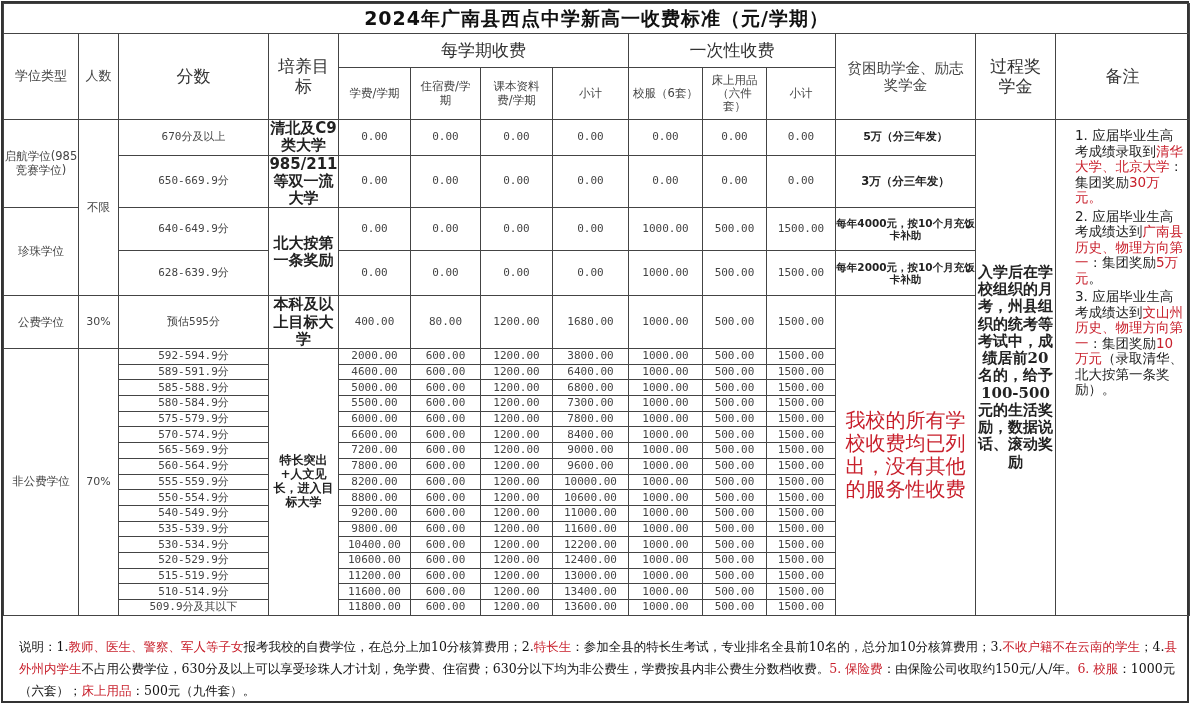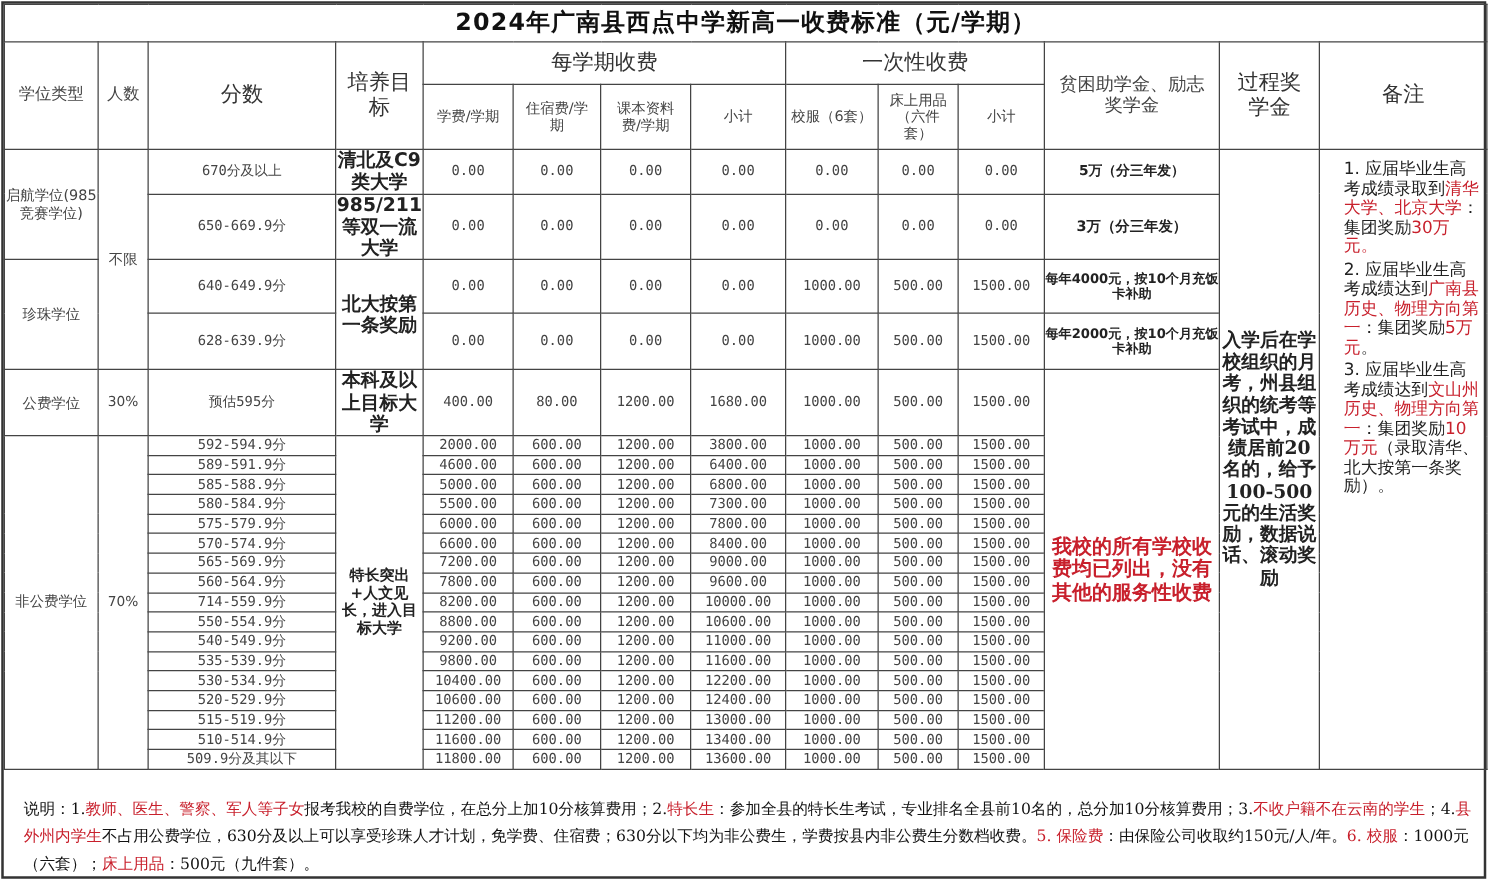--- a/index.html
+++ b/index.html
@@ -15,21 +15,21 @@
   .h-big { font-size: 17px; color: #333; }
   .h-mid { font-size: 13px; color: #444; }
   .h-small { font-size: 11.5px; color: #444; }
   .num { font-family: "DejaVu Sans Mono", "Liberation Mono", monospace; font-size: 11px; color: #444; }
   .cell-sm { font-size: 11.5px; color: #444; margin-left: 12px; }
   .target { font-size: 15px; font-weight: bold; line-height: 1.1; color: #222; }
   .aid { font-size: 10.5px; font-weight: bold; color: #222; line-height: 1.25; }
   .slim td { height: 14.7px; }
   .slim .num, .slim .score { font-size: 11px; line-height: 14px; }
   .score { font-family: "DejaVu Sans Mono", "Liberation Mono", monospace; font-size: 11px; color: #444; }
-  .red-big { color: #c8202c; font-size: 16px; font-weight: bold; line-height: 1.45;
+  .red-big { color: #c8202c; font-size: 20px; font-weight: normal; line-height: 1.45;
              font-family: "DejaVu Serif", "Liberation Serif", serif; padding: 0 10px; }
   .process { font-family: "DejaVu Serif", "Liberation Serif", serif; font-weight: bold;
              font-size: 15px; line-height: 1.32; color: #222; padding: 0 4px; }
   .remarks { text-align: left !important; vertical-align: top !important; font-size: 13.5px;
              line-height: 1.36; padding: 8px 4px 0 7px !important; color: #222; }
   .remarks p { margin: 0 0 3px 12px; }
   .red { color: #c8202c; }
   .footer { position: absolute; left: 3px; top: 632px; width: 1186px; height: 70px;
             box-sizing: border-box; padding: 4px 6px 0 16px; font-size: 12.5px; line-height: 22px;
             color: #111; font-family: "DejaVu Serif", "Liberation Serif", serif; }
@@ -234,21 +234,21 @@
     <td class="score">560-564.9分</td>
     <td class="num">7800.00</td>
     <td class="num">600.00</td>
     <td class="num">1200.00</td>
     <td class="num">9600.00</td>
     <td class="num">1000.00</td>
     <td class="num">500.00</td>
     <td class="num">1500.00</td>
   </tr>
   <tr class="slim">
-    <td class="score">714-559.9分</td>
+    <td class="score">555-559.9分</td>
     <td class="num">8200.00</td>
     <td class="num">600.00</td>
     <td class="num">1200.00</td>
     <td class="num">10000.00</td>
     <td class="num">1000.00</td>
     <td class="num">500.00</td>
     <td class="num">1500.00</td>
   </tr>
   <tr class="slim">
     <td class="score">550-554.9分</td>

